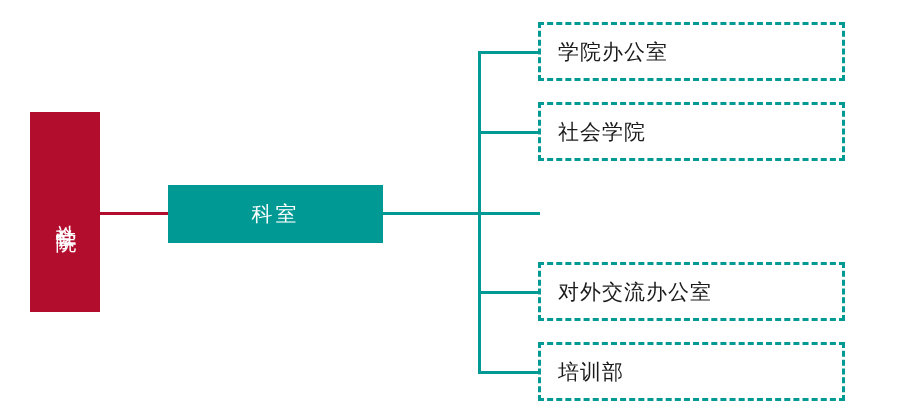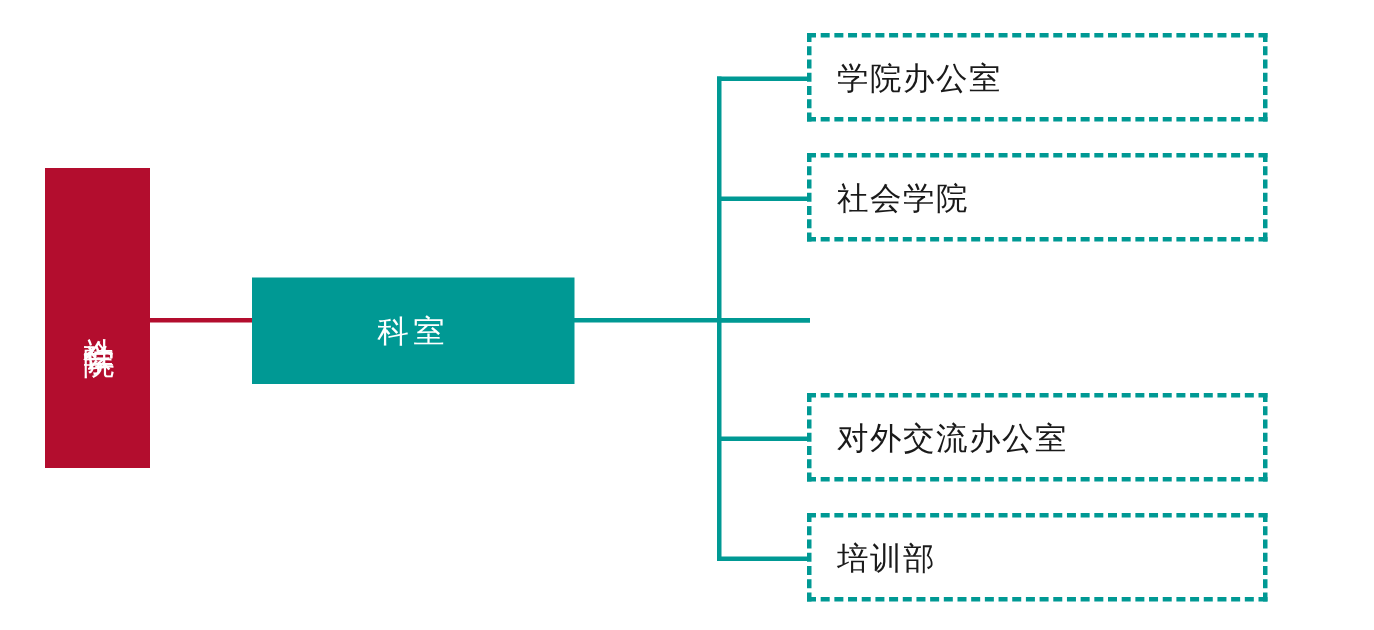--- a/index.html
+++ b/index.html
@@ -42,21 +42,21 @@
     white-space: nowrap;
     font-family: "Liberation Serif", "DejaVu Serif", serif;
   }
 
   
   .branch-node {
     position: absolute;
     left: 168px;
     top: 185px;
     width: 215px;
-    height: 71px;
+    height: 58px;
     background: #009994;
     color: #ffffff;
     display: flex;
     align-items: center;
     justify-content: center;
     box-sizing: border-box;
   }
   .branch-node-label {
     font-size: 21px;
     letter-spacing: 3px;

